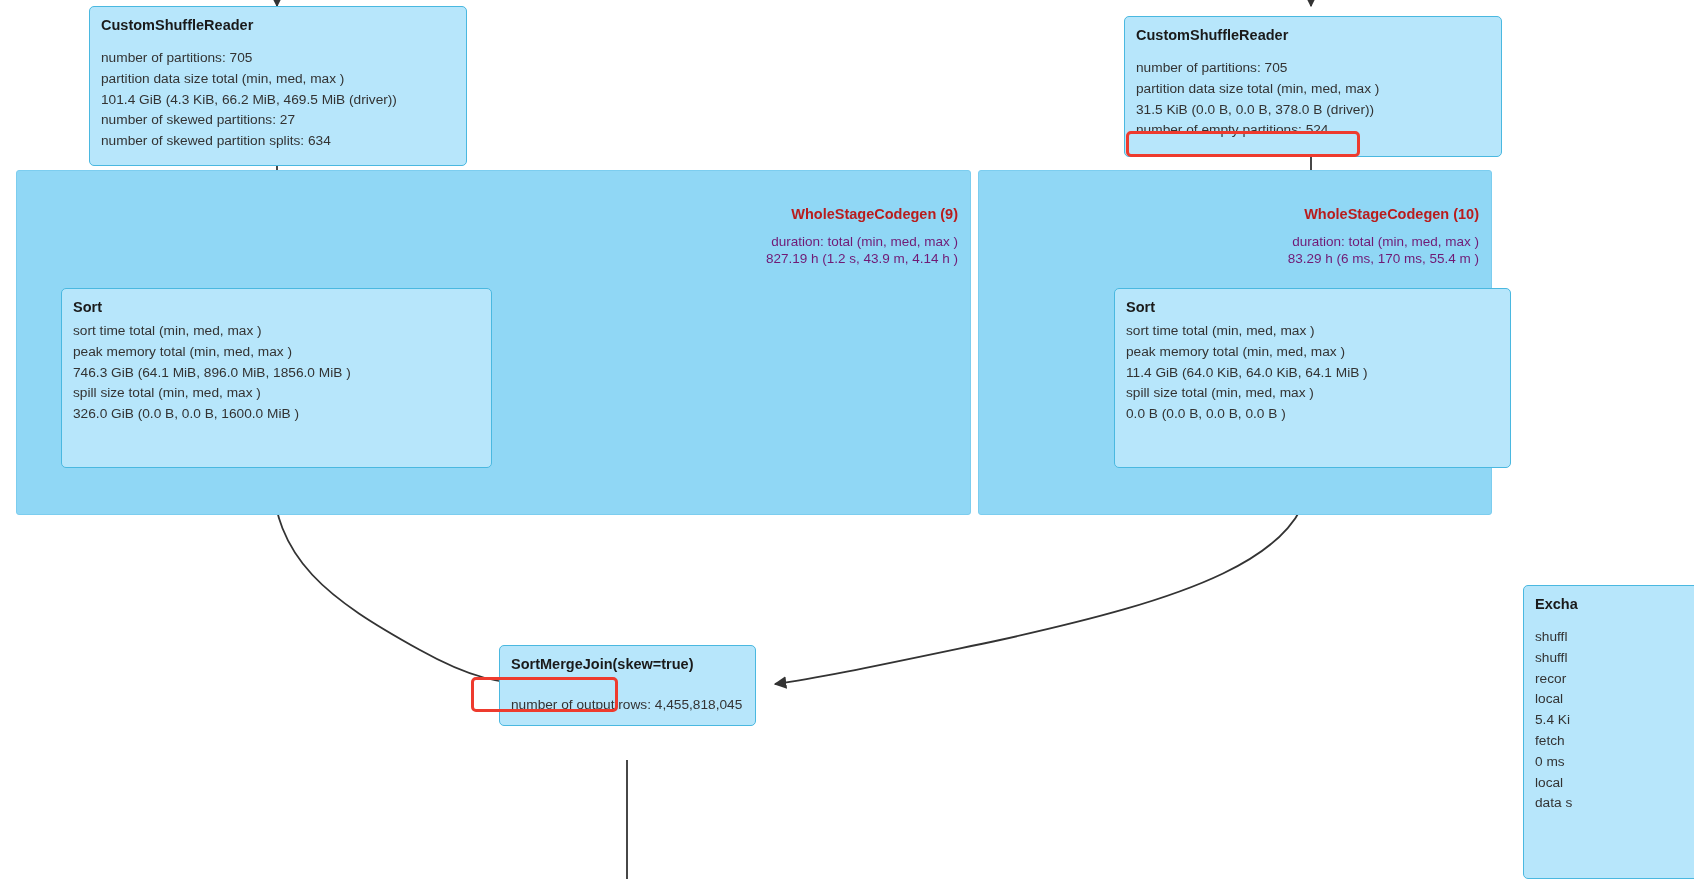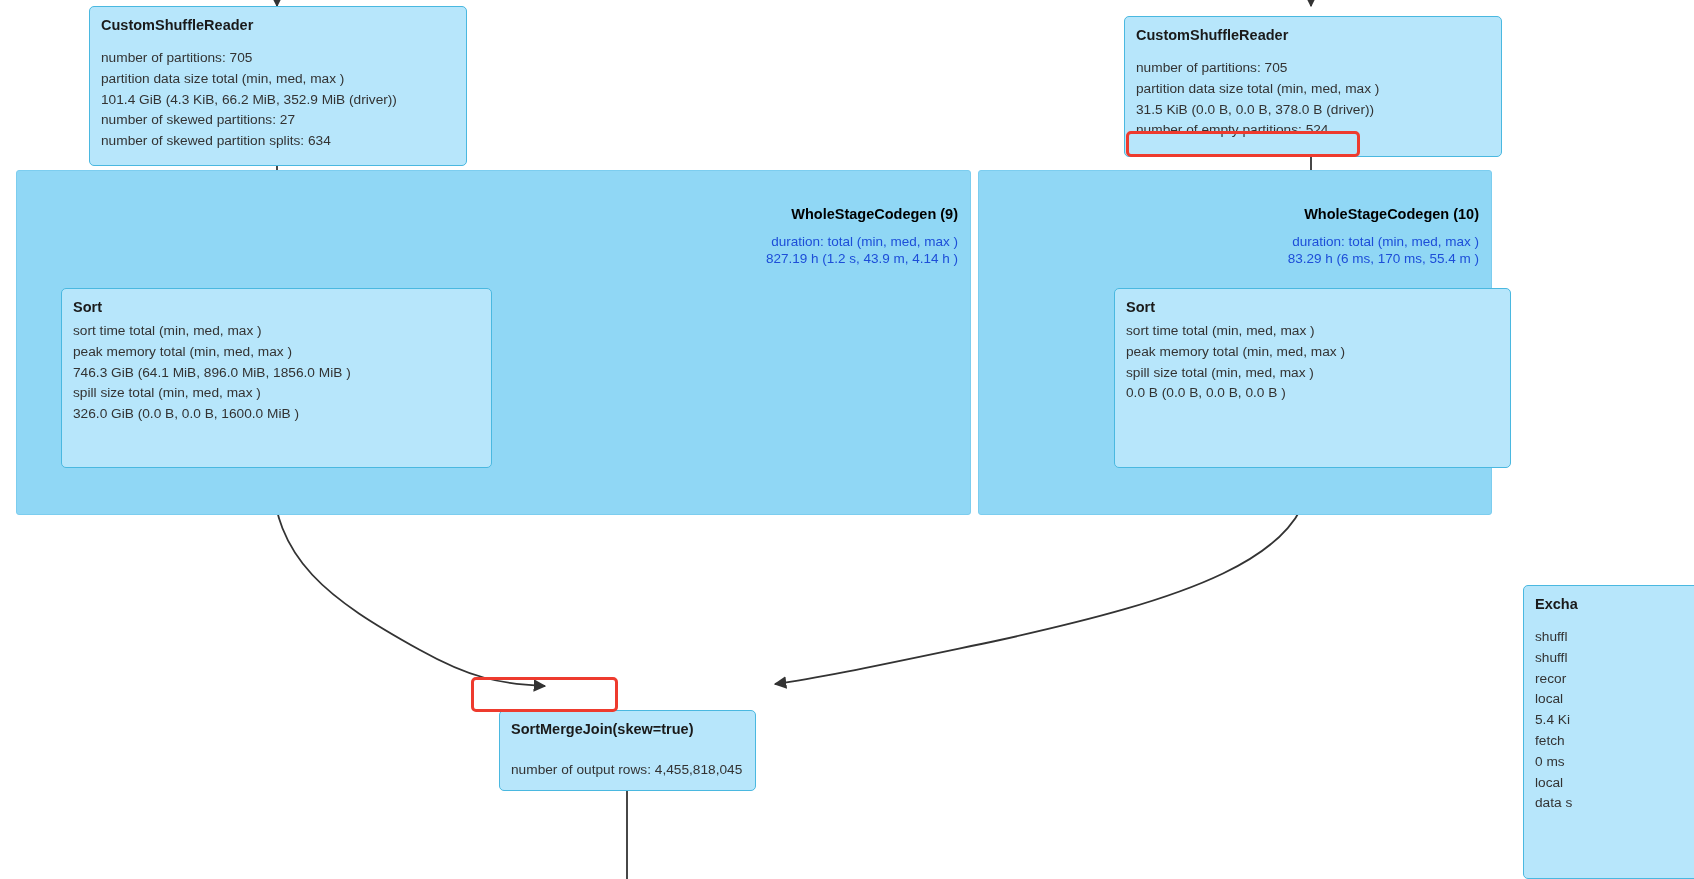--- a/index.html
+++ b/index.html
@@ -33,30 +33,30 @@
     position: absolute;
     background: #90d7f5;
     border: 1px solid #7ccdef;
     border-radius: 3px;
     box-sizing: border-box;
   }
   .cluster-label {
     position: absolute;
     right: 12px;
     text-align: right;
-    color: #000000;
+    color: #b91c1c;
     font-size: 14.5px;
     font-weight: bold;
     white-space: nowrap;
   }
   .cluster-metrics {
     position: absolute;
     right: 12px;
     text-align: right;
-    color: #1d4ed8;
+    color: #701a75;
     font-size: 13.5px;
     line-height: 17px;
     white-space: nowrap;
   }
 
   
   .node {
     position: absolute;
     background: #b7e6fb;
     border: 1px solid #4ab8e0;
@@ -138,21 +138,21 @@
       <div class="metric-line">duration: total (min, med, max )</div>
       <div class="metric-line">83.29 h (6 ms, 170 ms, 55.4 m )</div>
     </div>
   </div>
 
   <div class="node" style="left:89px; top:6px; width:378px; height:160px;">
     <div class="node-title">CustomShuffleReader</div>
     <div class="node-metrics">
       <div class="metric-line">number of partitions: 705</div>
       <div class="metric-line">partition data size total (min, med, max )</div>
-      <div class="metric-line">101.4 GiB (4.3 KiB, 66.2 MiB, 352.9 MiB (driver))</div>
+      <div class="metric-line">101.4 GiB (4.3 KiB, 66.2 MiB, 469.5 MiB (driver))</div>
       <div class="metric-line">number of skewed partitions: 27</div>
       <div class="metric-line">number of skewed partition splits: 634</div>
     </div>
   </div>
 
   <div class="node" style="left:1124px; top:16px; width:378px; height:141px;">
     <div class="node-title">CustomShuffleReader</div>
     <div class="node-metrics">
       <div class="metric-line">number of partitions: 705</div>
       <div class="metric-line">partition data size total (min, med, max )</div>
@@ -172,26 +172,27 @@
       <div class="metric-line">spill size total (min, med, max )</div>
       <div class="metric-line">326.0 GiB (0.0 B, 0.0 B, 1600.0 MiB )</div>
     </div>
   </div>
 
   <div class="node" style="left:1114px; top:288px; width:397px; height:180px;">
     <div class="node-title">Sort</div>
     <div class="node-metrics tight">
       <div class="metric-line">sort time total (min, med, max )</div>
       <div class="metric-line">peak memory total (min, med, max )</div>
+      <div class="metric-line">11.4 GiB (64.0 KiB, 64.0 KiB, 64.1 MiB )</div>
       <div class="metric-line">spill size total (min, med, max )</div>
       <div class="metric-line">0.0 B (0.0 B, 0.0 B, 0.0 B )</div>
     </div>
   </div>
 
-  <div class="node" style="left:499px; top:710px; width:257px; height:81px;">
+  <div class="node" style="left:499px; top:645px; width:257px; height:81px;">
     <div class="node-title">SortMergeJoin(skew=true)</div>
     <div class="node-metrics" style="margin-top:22px;">
       <div class="metric-line">number of output rows: 4,455,818,045</div>
     </div>
   </div>
 
   <div class="highlight" style="left:471px; top:677px; width:147px; height:35px;"></div>
 
   <div class="node clipped" style="left:1523px; top:585px; width:200px; height:294px;">
     <div class="node-title">Excha</div>

